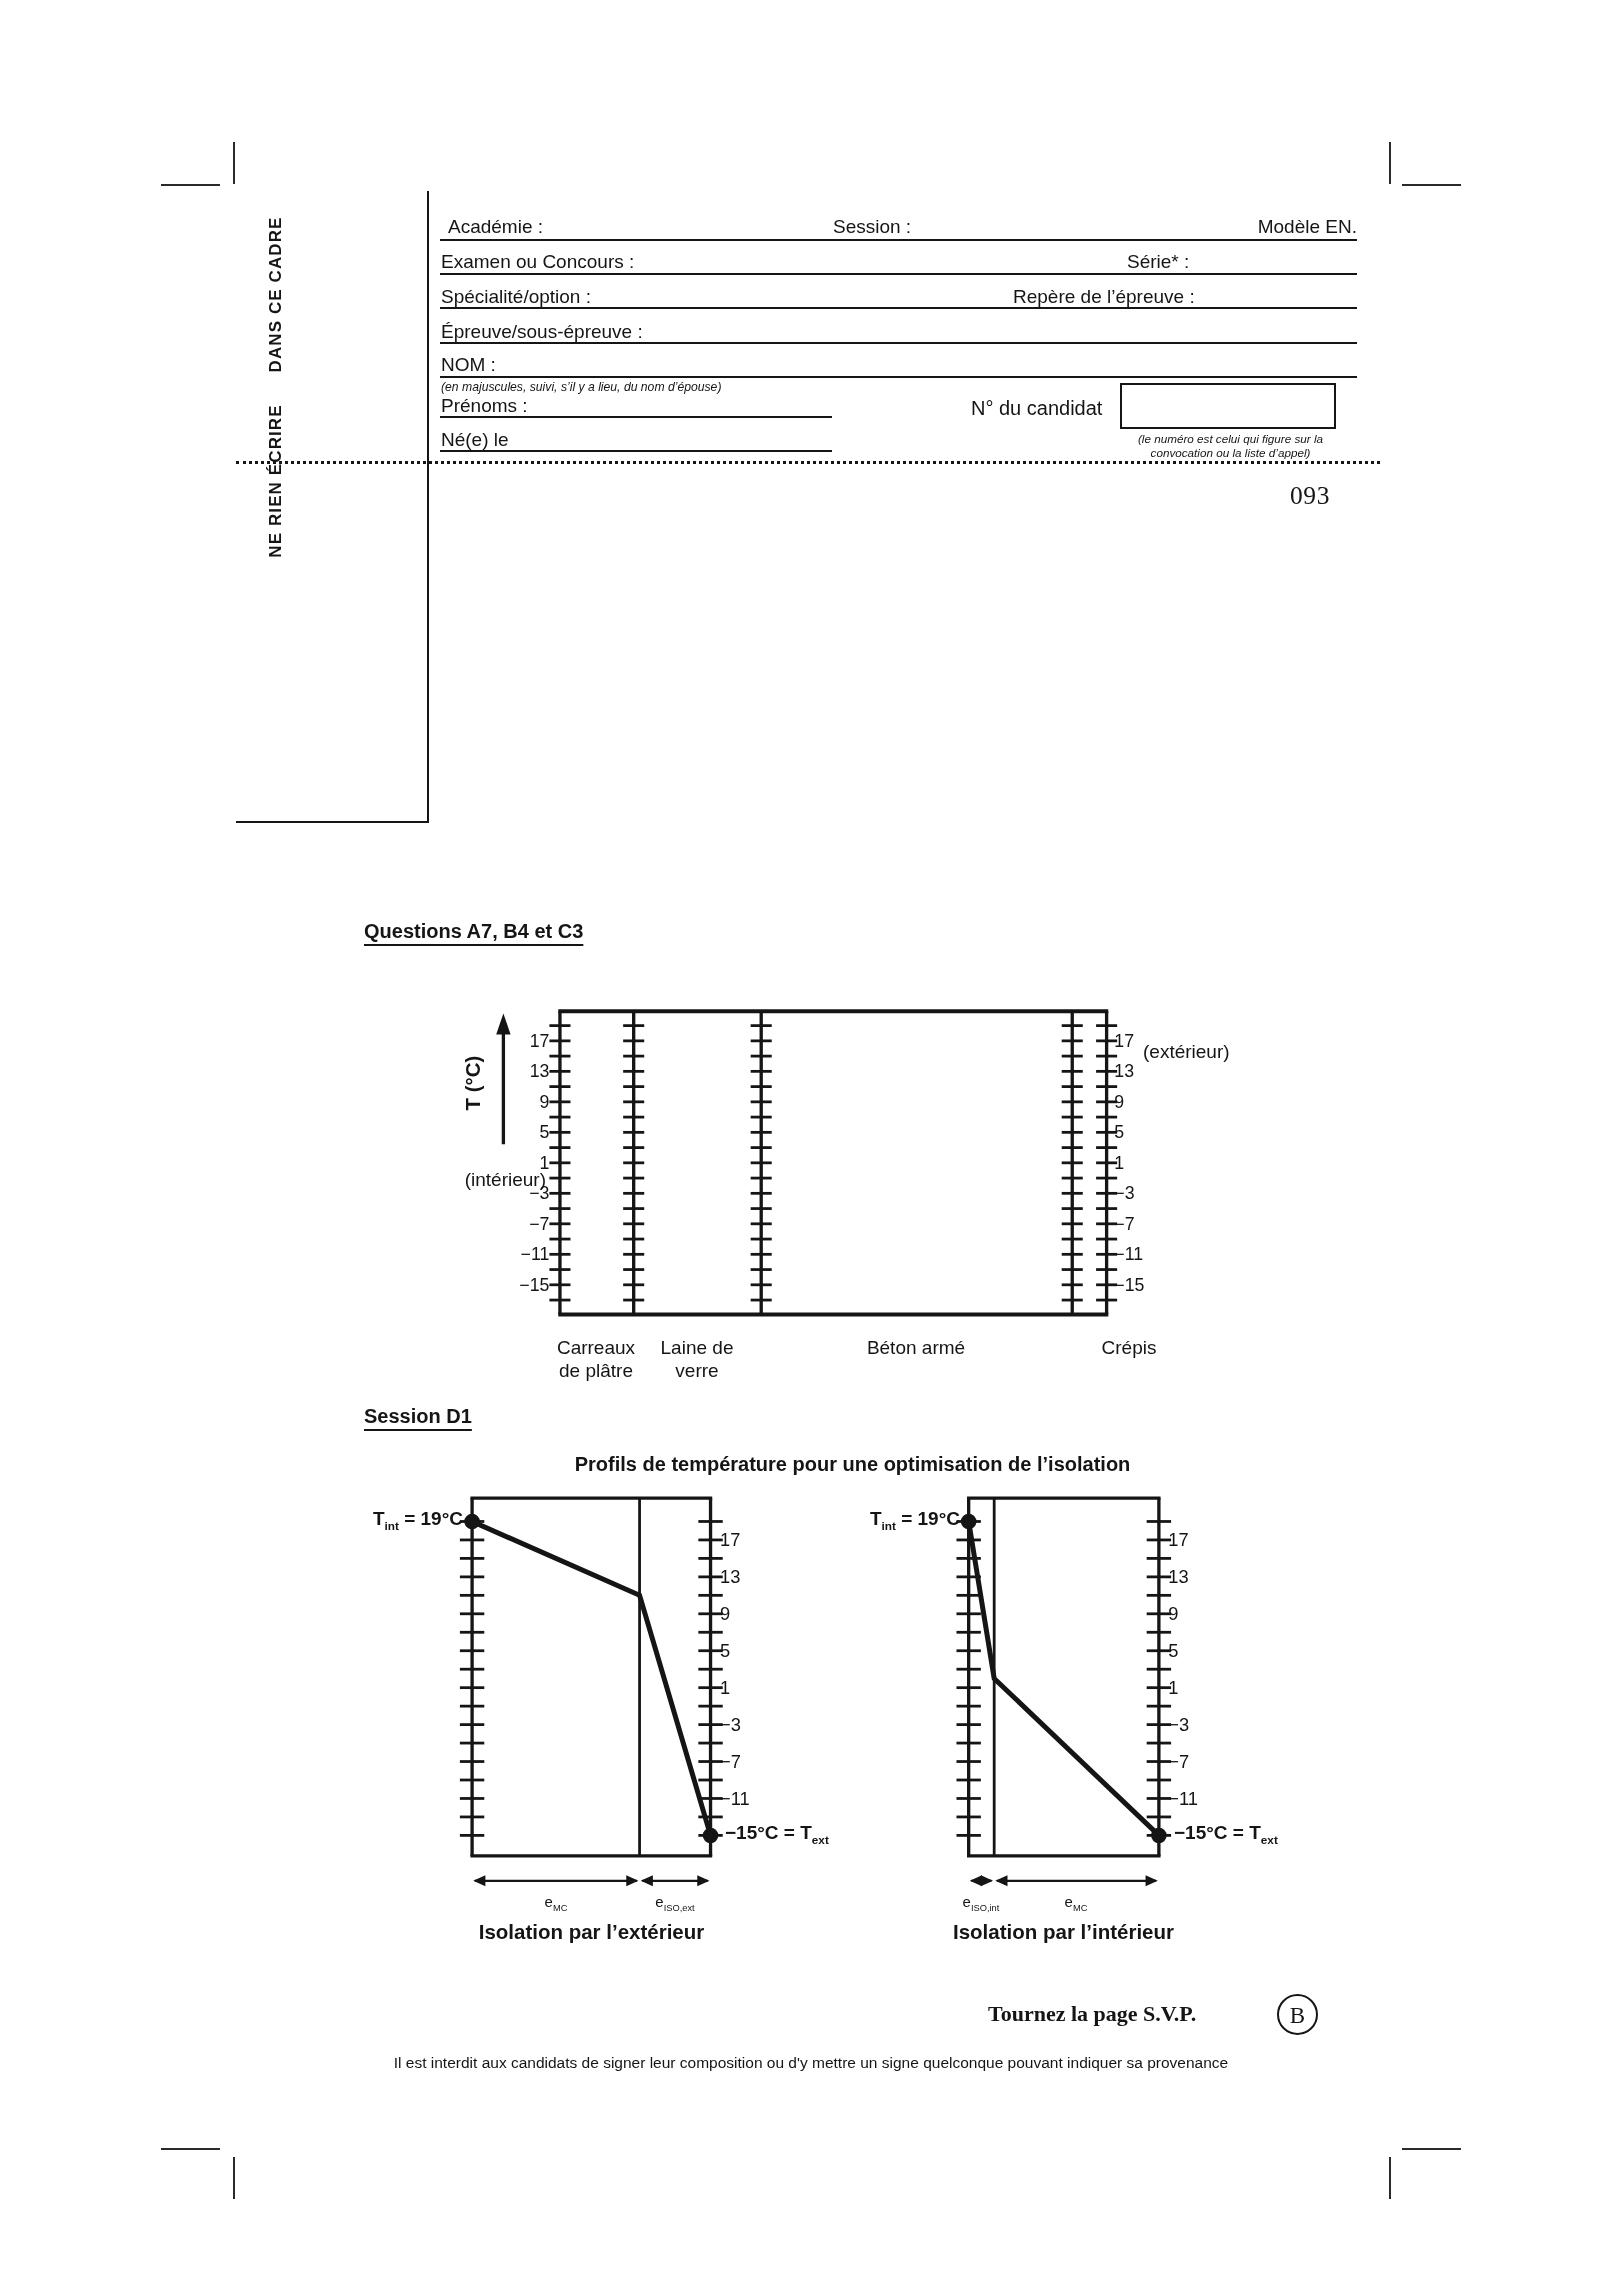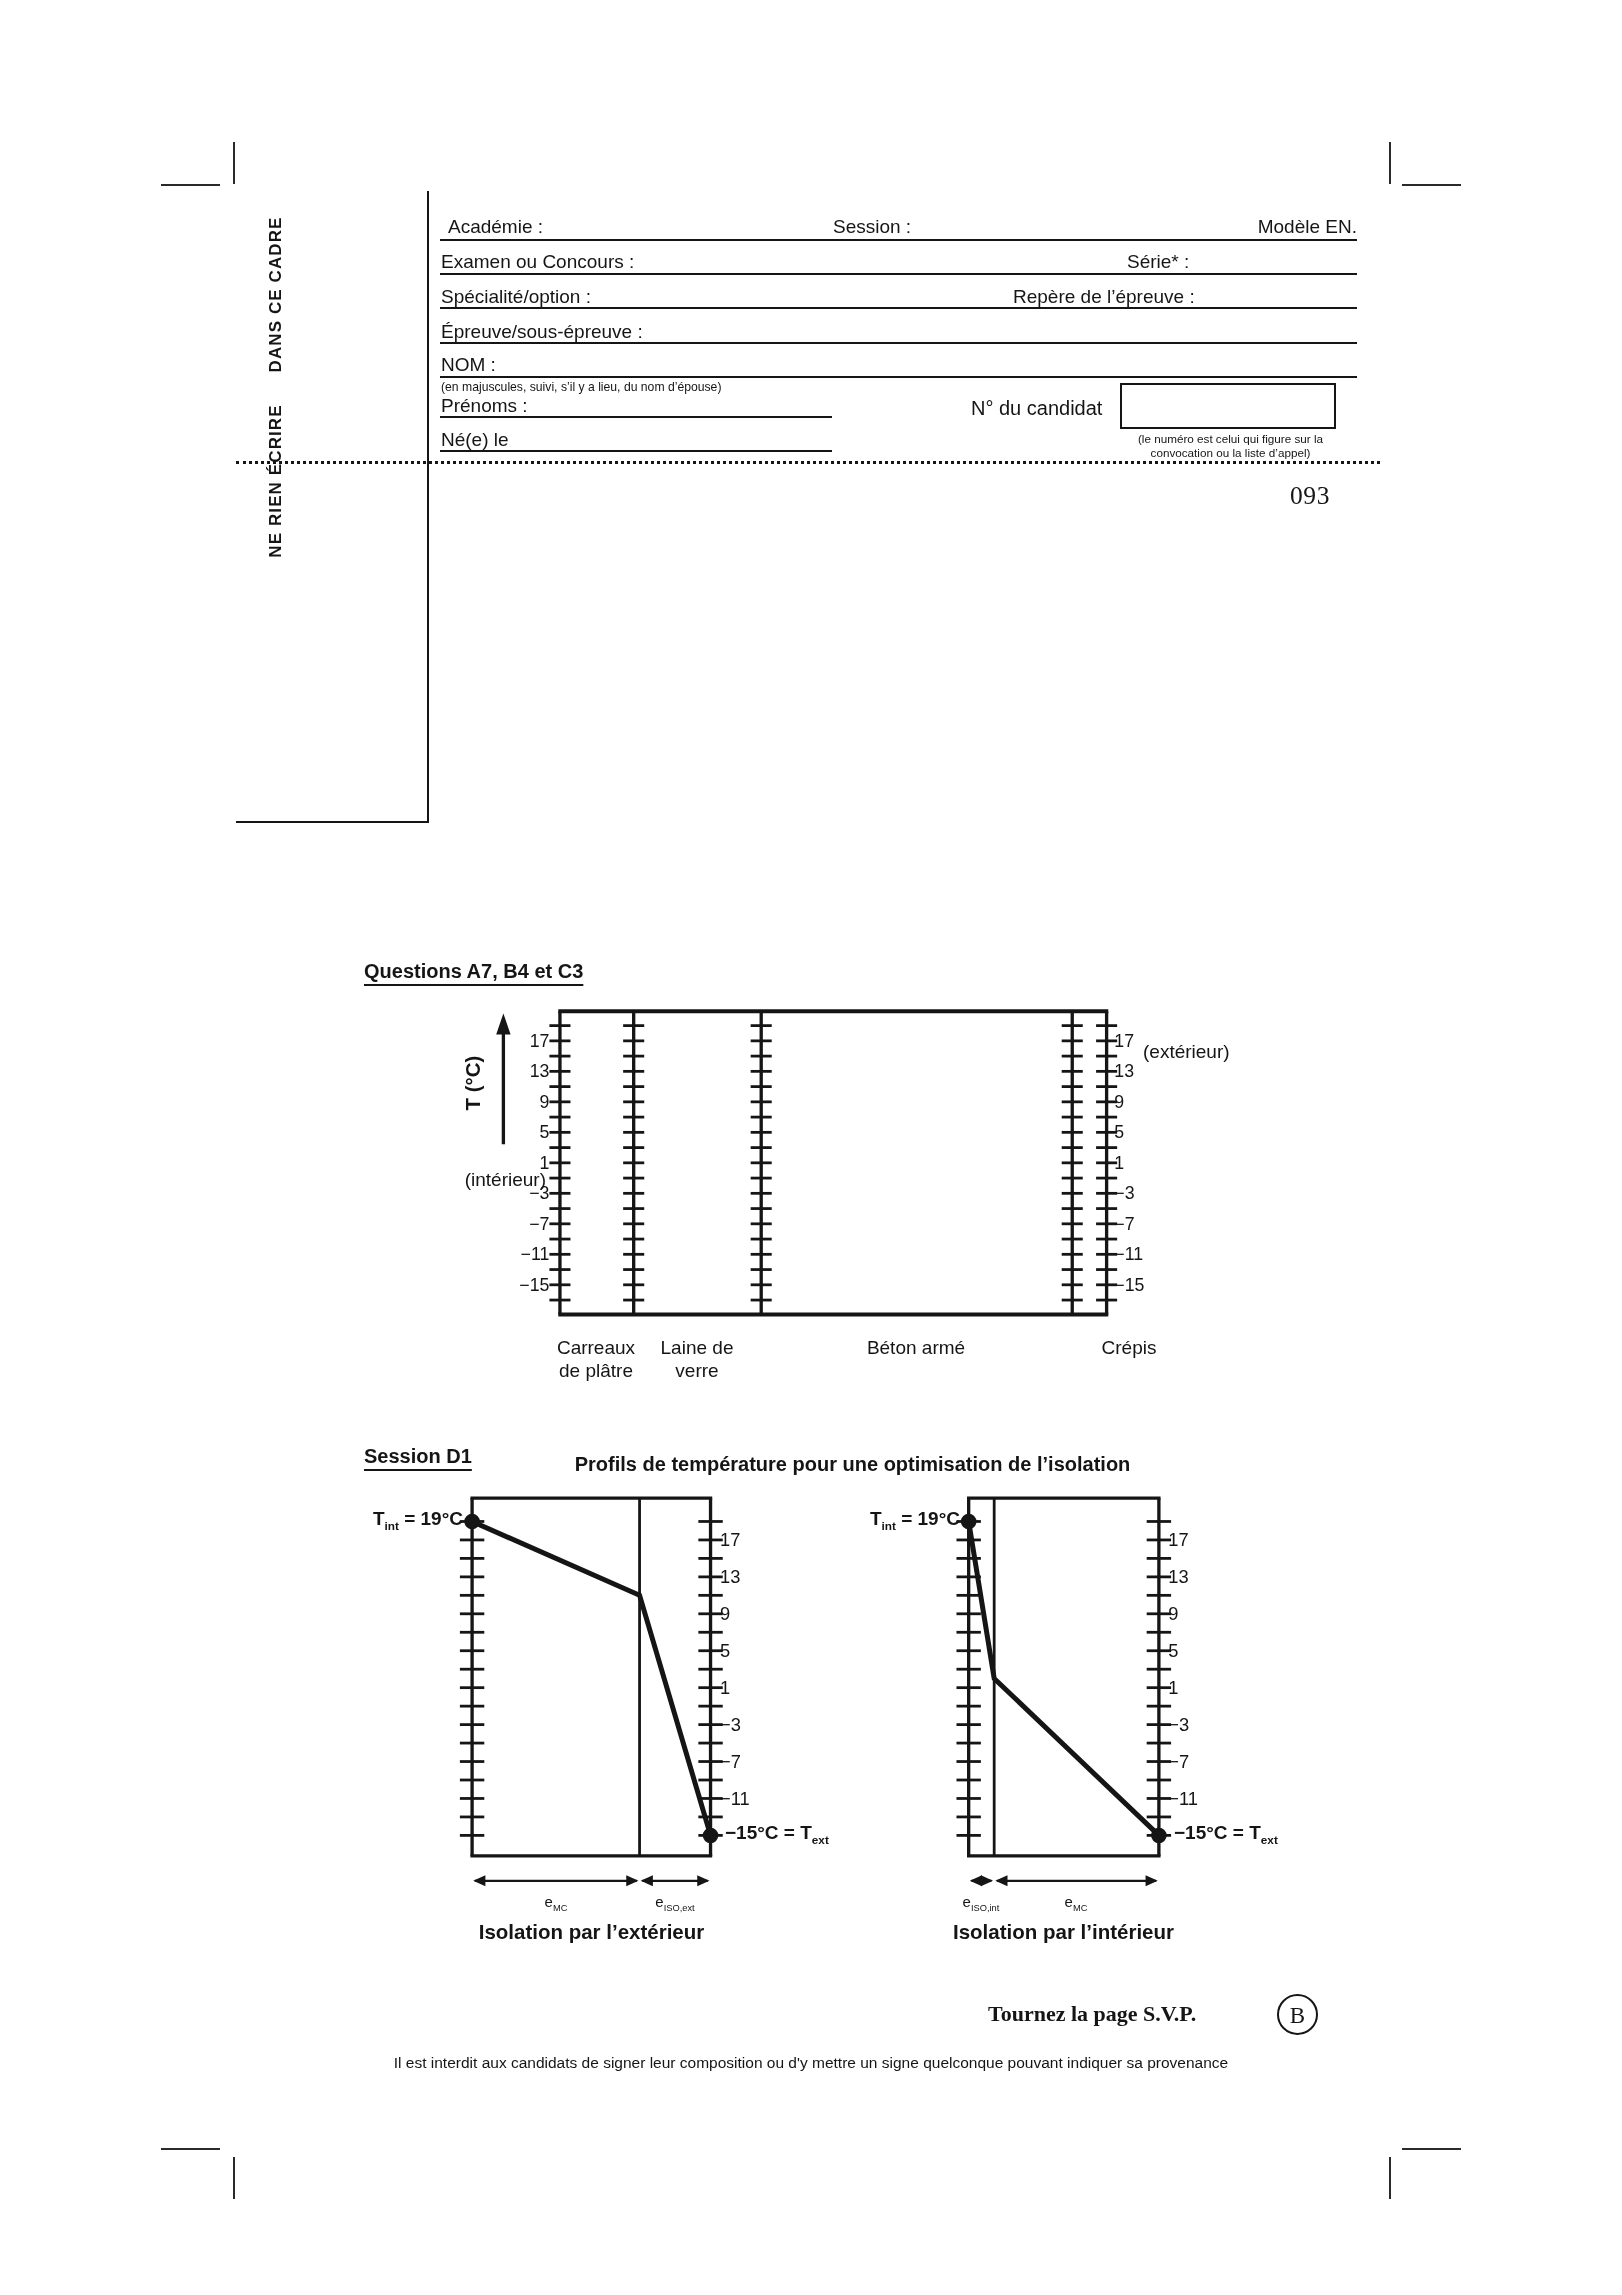--- a/index.html
+++ b/index.html
@@ -4,27 +4,27 @@
 <style>
   html,body{margin:0;padding:0;background:#9a9a9a;}
   *{box-sizing:border-box;}
   #page{position:relative;width:1623px;height:2295px;background:#ffffff;
         font-family:"Liberation Sans",sans-serif;color:#151515;overflow:hidden;}
   .abs{position:absolute;}
   .hline{position:absolute;background:#151515;height:2.2px;}
   .vline{position:absolute;background:#151515;width:2.2px;}
   .mark{position:absolute;background:#2a2a2a;}
   .formlabel{position:absolute;font-size:19px;line-height:22px;white-space:nowrap;}
-  .smallnote{position:absolute;font-size:12.2px;line-height:14.4px;white-space:nowrap;}
+  .smallnote{position:absolute;font-size:12.2px;font-style:italic;line-height:14.4px;white-space:nowrap;}
   .dotted{position:absolute;border-top:3.9px dotted #151515;height:0;}
   .vert-text{position:absolute;transform:rotate(-90deg);transform-origin:0 0;
              font-weight:bold;font-size:17px;letter-spacing:1.1px;text-align:center;white-space:nowrap;}
   .doc-title{position:absolute;text-align:center;font-size:25.5px;font-weight:bold;}
   .doc-title span{text-decoration:underline;text-decoration-thickness:2.2px;text-underline-offset:6.7px;}
-  .section-head{position:absolute;font-size:20px;font-weight:bold;margin-top:40px;}
+  .section-head{position:absolute;font-size:20px;font-weight:bold;}
   .section-head span{text-decoration:underline;text-decoration-thickness:2.2px;text-underline-offset:5.6px;}
   .chart-title{position:absolute;text-align:center;font-size:20px;font-weight:bold;}
   .chart{position:absolute;}
   .chart svg{position:absolute;left:0;top:0;}
   .ov{position:absolute;white-space:nowrap;}
   .layer-label{position:absolute;font-size:19px;line-height:23px;text-align:center;transform:translateX(-50%);white-space:pre-line;}
   .bold-ann{font-weight:normal;font-size:19px;}
   .t-label{font-weight:bold;font-size:19px;}
   .e-label{font-size:15px;}
   .caption{font-weight:bold;font-size:20.5px;text-align:center;}

